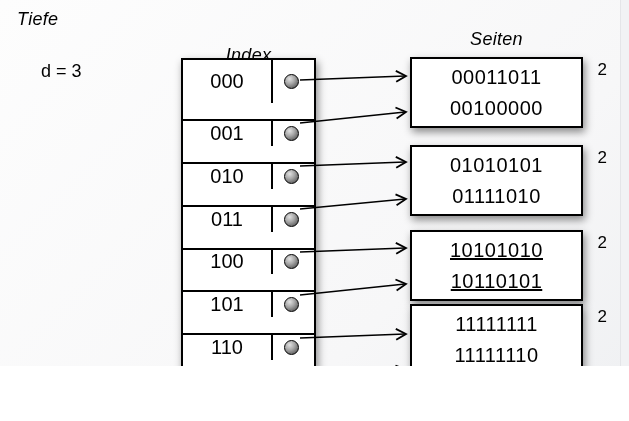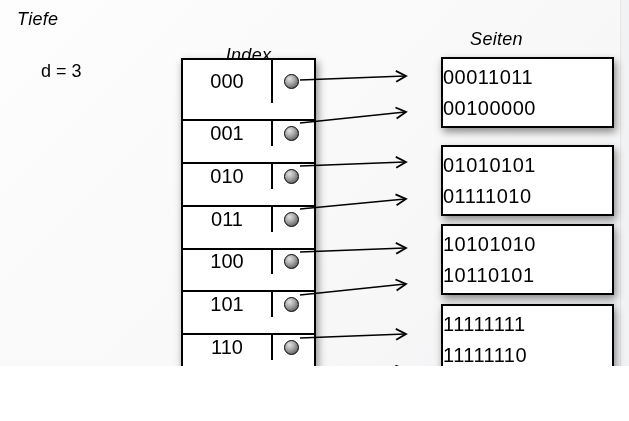--- a/index.html
+++ b/index.html
@@ -58,26 +58,25 @@
   }
   
   .arrows{position:absolute;left:0;top:0;pointer-events:none;}
   
   .page{
     position:absolute;left:410px;width:173px;height:71px;
     box-sizing:border-box;
     border:2px solid #000;
     background:#fff;
     box-shadow:2px 4px 8px rgba(0,0,0,.45);
-    display:flex;flex-direction:column;align-items:flex-start;justify-content:center;
+    display:flex;flex-direction:column;align-items:center;justify-content:center;
     font-size:20px;line-height:31px;
     letter-spacing:.5px;
-    margin-left:31px;
   }
-  .p1{top:57px;}.p2{top:145px;}.p3{top:224px;}.p4{top:304px;}
+  .p1{top:57px;}.p2{top:145px;}.p3{top:230px;text-decoration:underline;}.p4{top:304px;}
   .ldepth{
     position:absolute;right:-26px;top:2px;
     font-size:17px;line-height:17px;letter-spacing:0;
   }
 </style>
 </head>
 <body>
 
 <div class="canvas">
   <div class="edge-band"></div>

